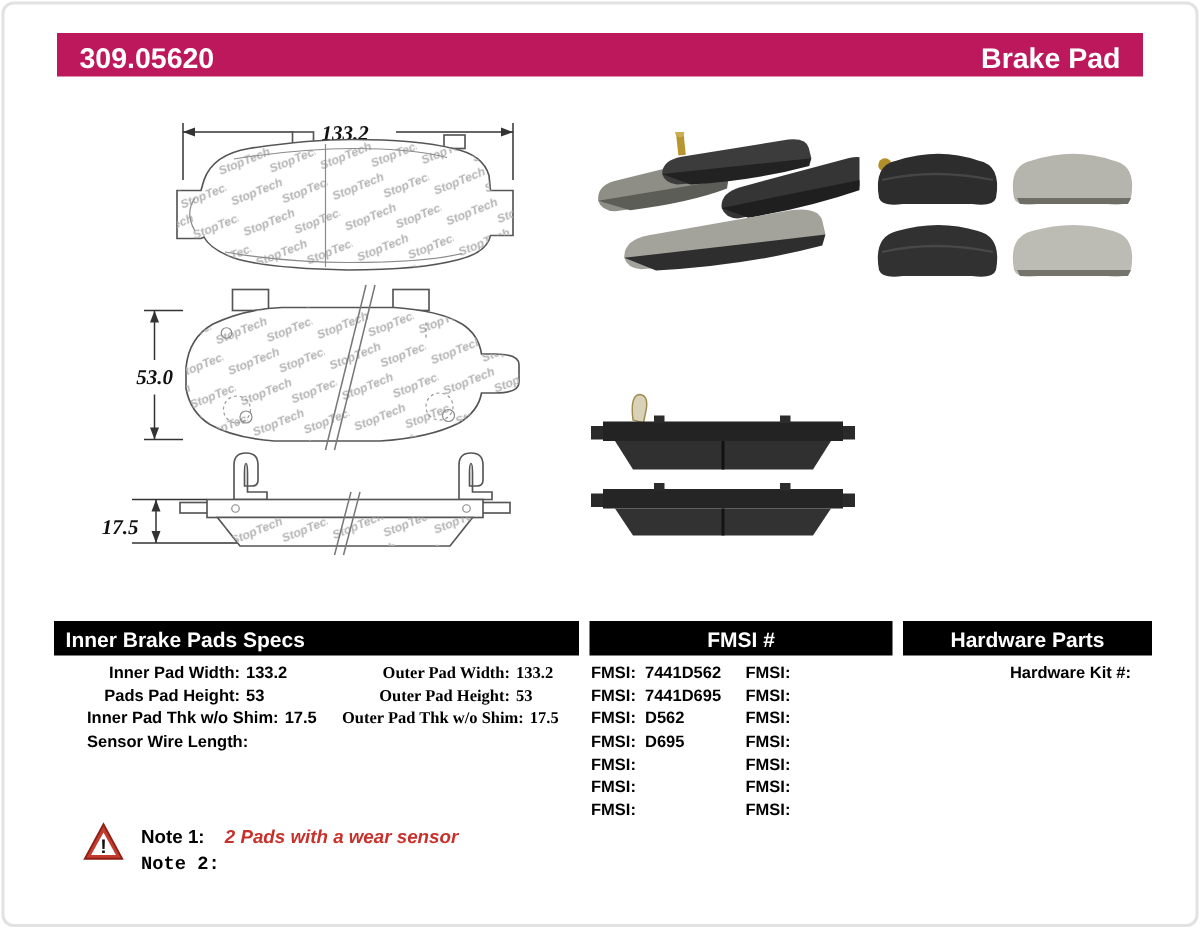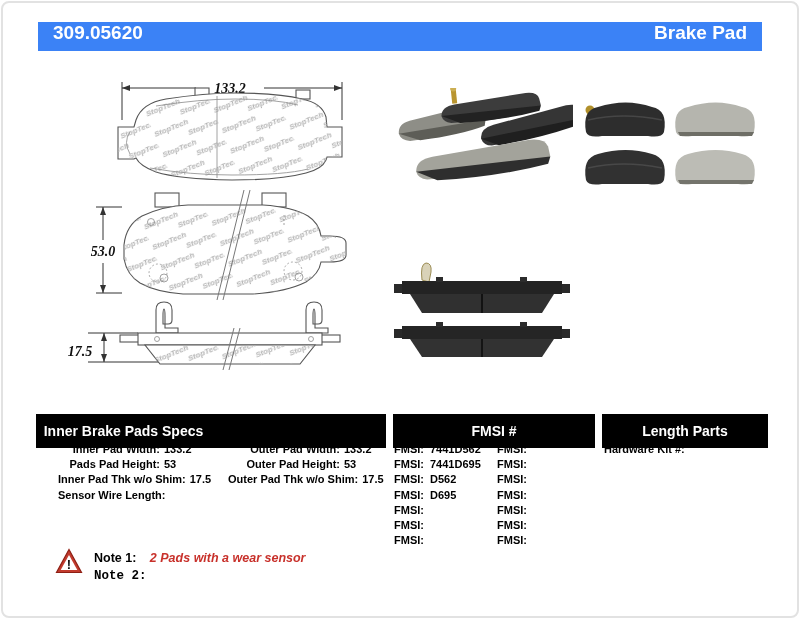--- a/index.html
+++ b/index.html
@@ -1,42 +1,42 @@
 <!DOCTYPE html>
 <html><head>
 <meta charset="utf-8">
 <style>
   html,body{margin:0;padding:0;background:#fff;}
   #page{position:relative;width:800px;height:619px;background:#fff;overflow:hidden;
         font-family:"Liberation Sans",sans-serif;}
   #frame{position:absolute;left:1px;top:1px;right:1px;bottom:1px;border:2px solid #e2e2e2;
          border-radius:8px;pointer-events:none;}
   
-  .header-bar{position:absolute;left:38px;top:22px;width:724px;height:29px;background:#3b82f6;
-              color:#fff;display:flex;justify-content:space-between;align-items:flex-start;
+  .header-bar{position:absolute;left:38px;top:22px;width:724px;height:29px;background:#be185d;
+              color:#fff;display:flex;justify-content:space-between;align-items:flex-end;
               padding:0 15px;box-sizing:border-box;font-weight:bold;font-size:19px;}
   
   .abs{position:absolute;}
   
-  .bar{position:absolute;top:414px;height:34px;background:#000;color:#fff;display:flex;
+  .bar{position:absolute;top:414px;height:23px;background:#000;color:#fff;display:flex;
        align-items:center;justify-content:center;font-weight:bold;font-size:14px;}
   #specsBar{left:36px;width:350px;justify-content:space-between;}
   #specsBar .half{width:50%;text-align:center;}
   #fmsiBar{left:393px;width:202px;}
   #relatedBar{left:602px;width:166px;}
   .speclist{position:absolute;top:442px;font-size:11px;font-weight:bold;color:#000;}
   .specrow{display:flex;height:15.2px;line-height:15.2px;margin-left:22px;}
   .speclabel{flex:1;text-align:right;white-space:nowrap;}
   .specvalue{width:42px;text-align:left;margin-left:4px;white-space:nowrap;}
   #innerSpecs{left:36px;width:170px;}
-  #outerSpecs{left:206px;width:180px;}
+  #outerSpecs{left:206px;width:180px;font-family:Liberation Serif, serif;}
   .fmsicol{position:absolute;top:442px;width:100px;font-size:11px;font-weight:bold;}
   #fmsiCol1{left:394px;}
   #fmsiCol2{left:497px;}
-  .fmsirow{display:flex;height:15.2px;line-height:15.2px;}
+  .fmsirow{display:flex;height:15.2px;line-height:15.2px;justify-content:flex-end;}
   .fmsilabel{width:36px;}
   .fmsivalue{flex:1;}
   #relatedList{position:absolute;left:604px;top:442px;width:160px;font-size:11px;font-weight:bold;}
   
   #note1{position:absolute;left:94px;top:551px;font-size:12.5px;font-weight:bold;}
   #note2{position:absolute;left:94px;top:569px;font-size:12.5px;font-weight:bold;font-family:Liberation Mono, monospace;}
   .notetext{margin-left:10px;font-style:italic;}
   #note1 .notetext{color:#c8312b;}
   
   .dim{font-family:"Liberation Serif","DejaVu Serif",serif;font-style:italic;font-weight:bold;
@@ -223,21 +223,21 @@
     </g>
   </svg>
 
   <div class="bar" id="specsBar">
     <div class="half">Inner Brake Pads Specs</div>
   </div>
   <div class="bar" id="fmsiBar">
     <span>FMSI #</span>
   </div>
   <div class="bar" id="relatedBar">
-    <span>Length Parts</span>
+    <span>Hardware Parts</span>
   </div>
 
   <div class="speclist" id="innerSpecs">
     <div class="specrow">
       <span class="speclabel">Inner Pad Width:</span>
       <span class="specvalue">133.2</span>
     </div>
     <div class="specrow">
       <span class="speclabel">Pads Pad Height:</span>
       <span class="specvalue">53</span>

